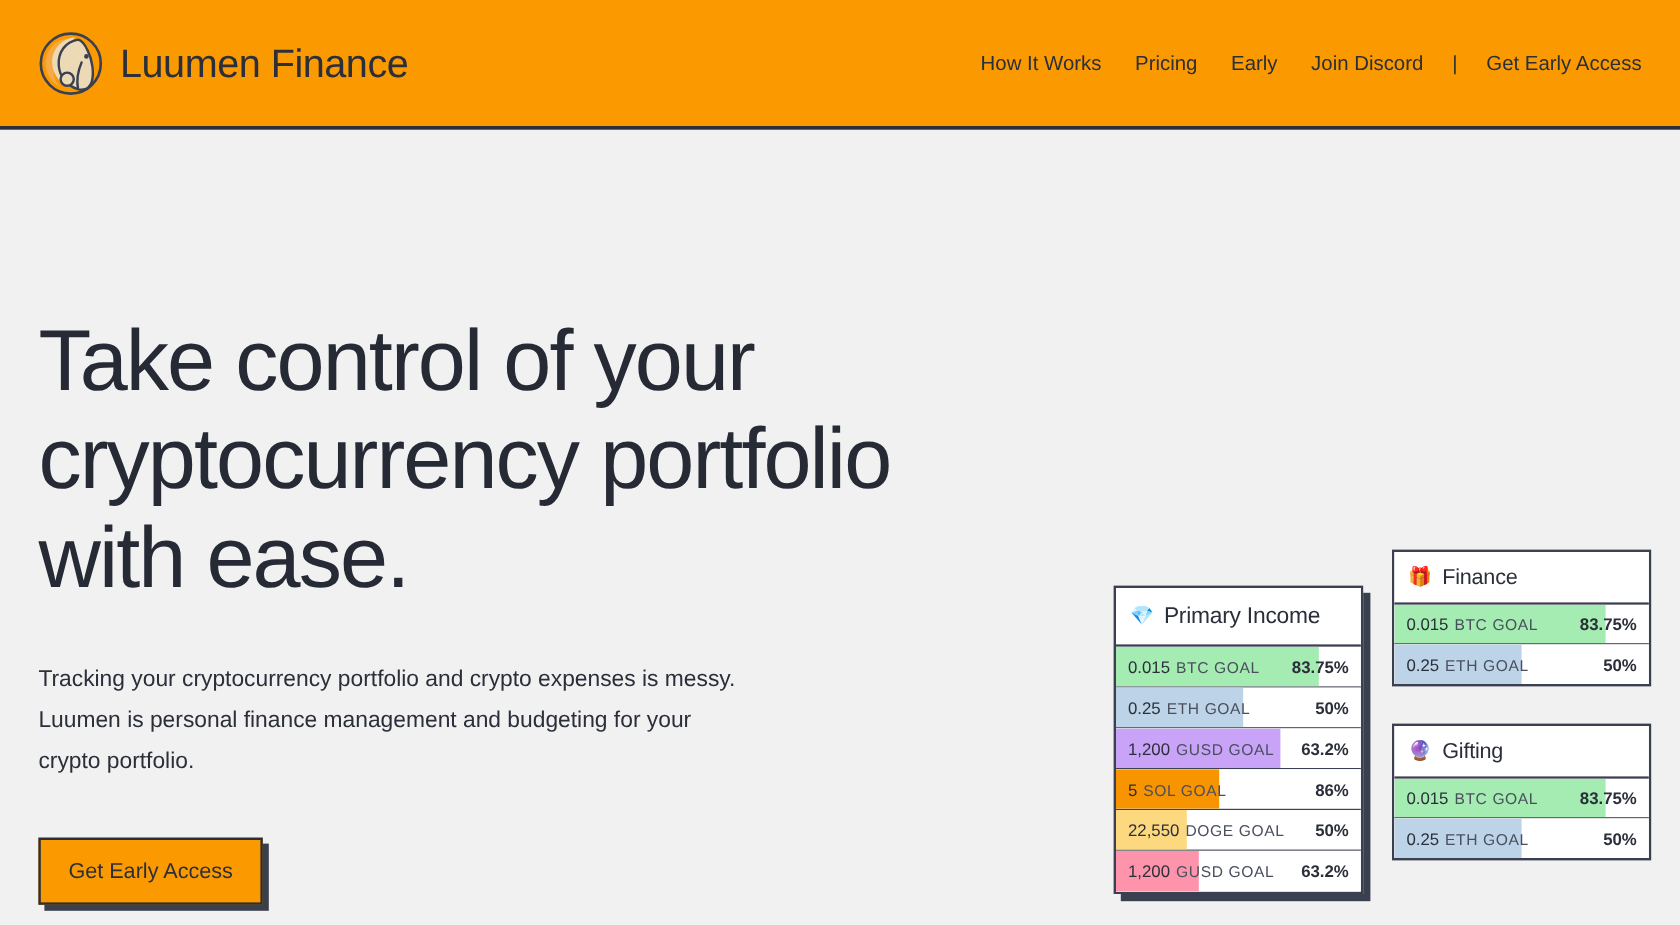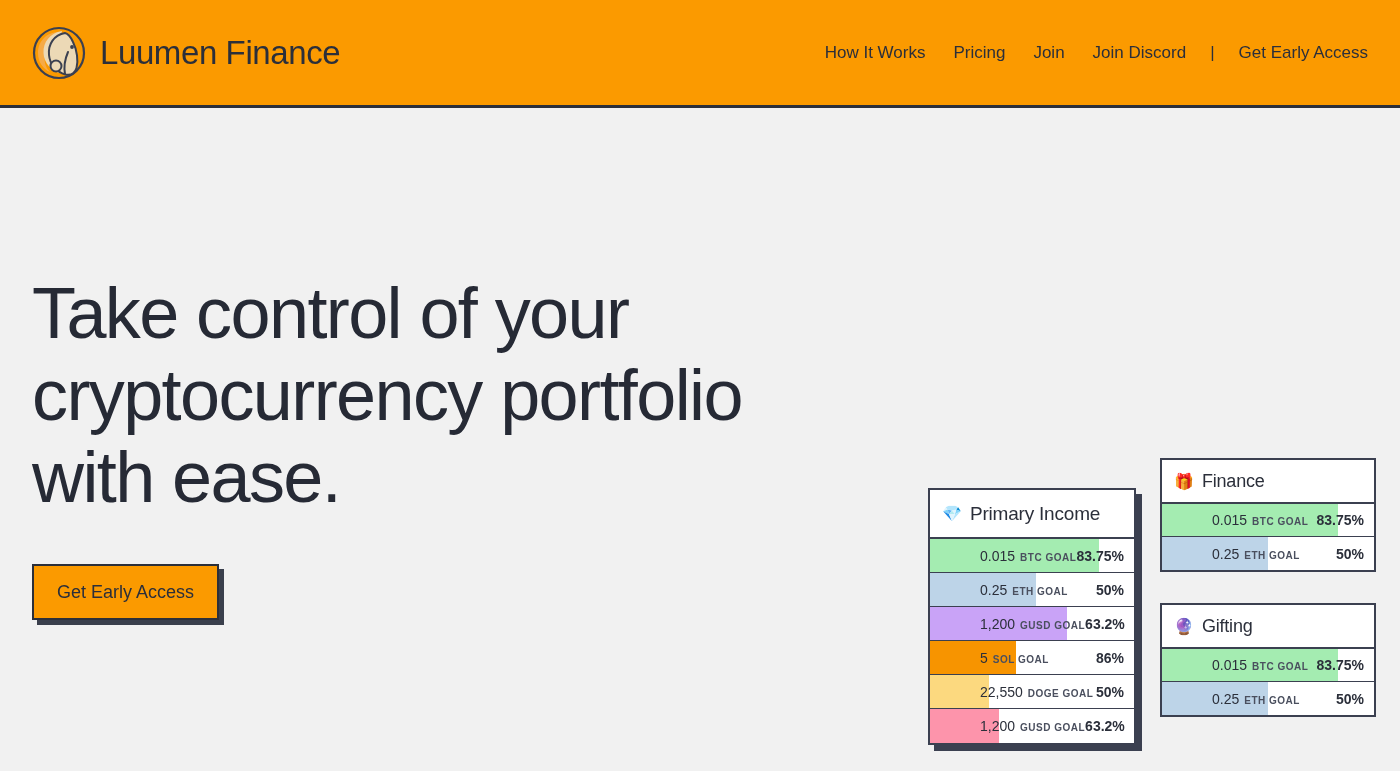--- a/index.html
+++ b/index.html
@@ -80,21 +80,21 @@
     user-select: none;
   }
 
   .nav-link.cta-link { padding-right: 0; }
 
   
   .hero {
     position: relative;
     display: flex;
     align-items: flex-start;
-    padding: 16px 32px;
+    padding: 4px 32px;
     height: 660px;
   }
 
   .hero-left {
     width: 860px;
     padding-top: 148px;
   }
 
   .hero-title {
     font-size: 72px;
@@ -191,32 +191,31 @@
   }
 
   .goal-label {
     position: relative;
     z-index: 2;
     display: flex;
     align-items: baseline;
     gap: 5px;
     padding-left: 10px;
     white-space: nowrap;
-    margin-left: 40px;
   }
 
   .goal-amount {
     font-size: 14px;
     font-weight: 500;
     color: #2b2f3a;
   }
 
   .goal-unit {
-    font-size: 10px;
-    font-weight: 700;
+    font-size: 13px;
+    font-weight: 400;
     letter-spacing: 0.5px;
     color: #4a4f5e;
     text-transform: uppercase;
   }
 
   .goal-pct {
     position: relative;
     z-index: 2;
     margin-left: auto;
     padding-right: 10px;
@@ -255,32 +254,33 @@
         <path d="M36 26 C33 33 31.5 40 33 48" fill="none" stroke="#3b4050" stroke-width="2" stroke-linecap="round"></path>
         <circle cx="40" cy="21" r="1.9" fill="#3b4050"></circle>
         <path d="M24 40 m-5.5 0 a5.5 5.5 0 1 0 11 0 a5.5 5.5 0 1 0 -11 0" fill="#ecd9b6" stroke="#3b4050" stroke-width="2"></path>
       </svg>
       <span class="brand-name">Luumen Finance</span>
     </div>
 
     <nav class="main-nav">
       <a class="nav-link" href="#">How It Works</a>
       <a class="nav-link" href="#">Pricing</a>
-      <a class="nav-link" href="#">Join</a>
+      <a class="nav-link" href="#">Early</a>
       <a class="nav-link" href="#">Join Discord</a>
       <span class="nav-sep">|</span>
       <a class="nav-link cta-link" href="#">Get Early Access</a>
     </nav>
 
   </header>
 
   <section class="hero">
 
     <div class="hero-left">
       <h1 class="hero-title">Take control of your cryptocurrency portfolio with ease.</h1>
+      <p class="hero-sub">Tracking your cryptocurrency portfolio and crypto expenses is messy. Luumen is personal finance management and budgeting for your crypto portfolio.</p>
       <button class="hero-cta">Get Early Access</button>
     </div>
 
     <div class="hero-art">
 
       <div class="card card-primary">
         <div class="card-head">
           <span class="card-head-icon">💎</span>
           <span class="card-head-title">Primary Income</span>
         </div>

